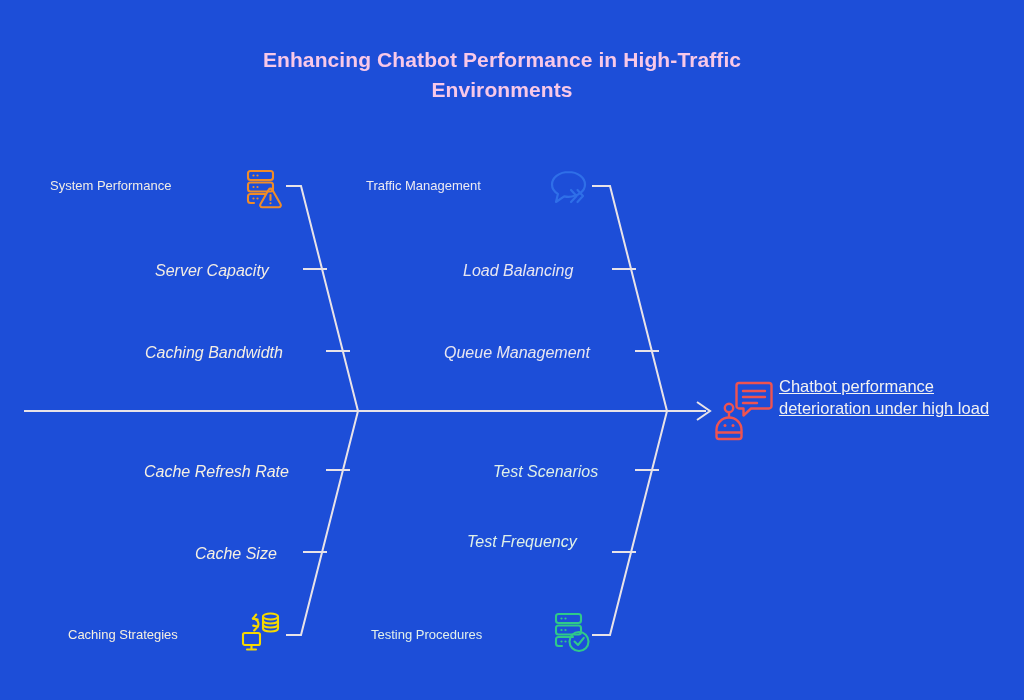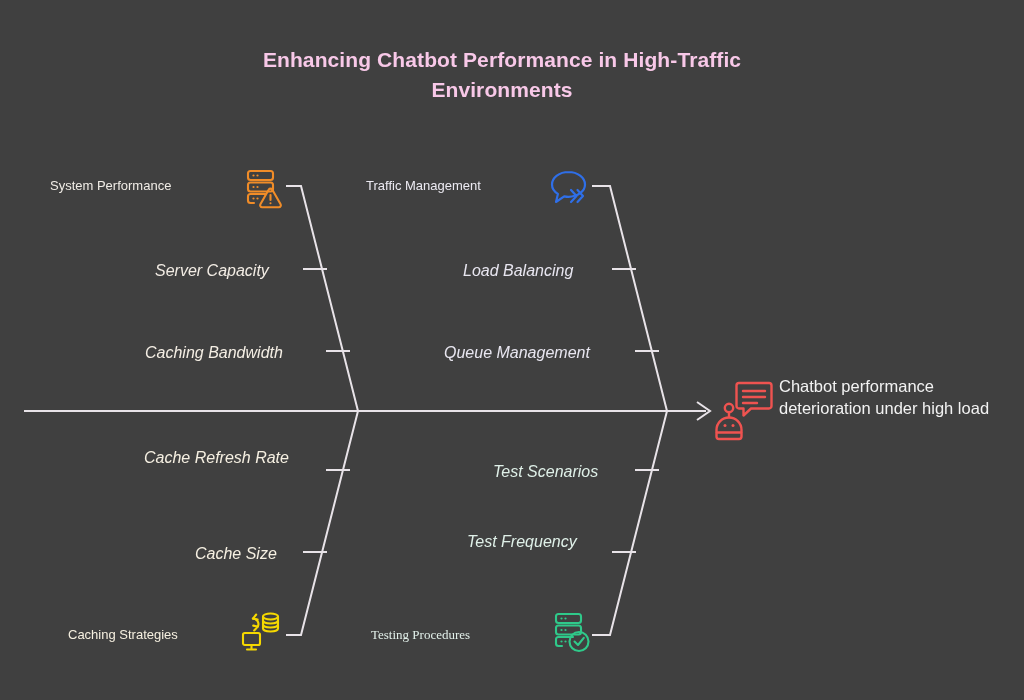--- a/index.html
+++ b/index.html
@@ -4,21 +4,21 @@
 <style>
   html, body {
     margin: 0;
     padding: 0;
     background: #180318;
   }
   #root {
     position: relative;
     width: 1024px;
     height: 700px;
-    background: #404040;
+    background: #1d4ed8;
     overflow: hidden;
     font-family: "Liberation Sans", sans-serif;
   }
   #title {
     position: absolute;
     left: 212px;
     top: 45px;
     width: 580px;
     text-align: center;
     font-size: 21px;
@@ -49,20 +49,21 @@
     font-style: italic;
   }
   .effect-text {
     position: absolute;
     left: 779px;
     top: 375px;
     width: 218px;
     font-size: 16.5px;
     line-height: 22px;
     color: #f2f2f2;
+    text-decoration: underline;
   }
   .icon-box {
     position: absolute;
   }
 </style>
 </head>
 <body>
 
 <div id="root">
 
@@ -99,31 +100,31 @@
       <line x1="612" y1="552" x2="636" y2="552" stroke="#e8e3e8" stroke-width="2"></line>
     </g>
   </svg>
 
   <div class="cat-label" style="left:50px; top:176px; color:#f0ece6;">System Performance</div>
 
   <div class="cat-label" style="left:68px; top:625px; color:#f6f0e0;">Caching Strategies</div>
 
   <div class="cat-label" style="left:366px; top:176px; color:#eceaf2;">Traffic Management</div>
 
-  <div class="cat-label" style="left:371px; top:625px; color:#e2f0ea;font-family:Liberation Serif, serif;">Testing Procedures</div>
+  <div class="cat-label" style="left:371px; top:625px; color:#e2f0ea;">Testing Procedures</div>
 
   <div class="sub-label" style="left:155px; top:261px; color:#f2ece4;">Server Capacity</div>
 
   <div class="sub-label" style="left:145px; top:343px; color:#f4eee4;">Caching Bandwidth</div>
 
   <div class="sub-label" style="left:463px; top:261px; color:#e8e6f0;">Load Balancing</div>
 
   <div class="sub-label" style="left:444px; top:343px; color:#e8e6f0;">Queue Management</div>
 
-  <div class="sub-label" style="left:144px; top:448px; color:#f6f0e2;">Cache Refresh Rate</div>
+  <div class="sub-label" style="left:144px; top:462px; color:#f6f0e2;">Cache Refresh Rate</div>
 
   <div class="sub-label" style="left:195px; top:544px; color:#f6f0e2;">Cache Size</div>
 
   <div class="sub-label" style="left:493px; top:462px; color:#dff0e8;">Test Scenarios</div>
 
   <div class="sub-label" style="left:467px; top:532px; color:#dff0e8;">Test Frequency</div>
 
   <div class="effect-text">Chatbot performance deterioration under high load</div>
 
   <div class="icon-box" style="left:241px; top:166px;">

